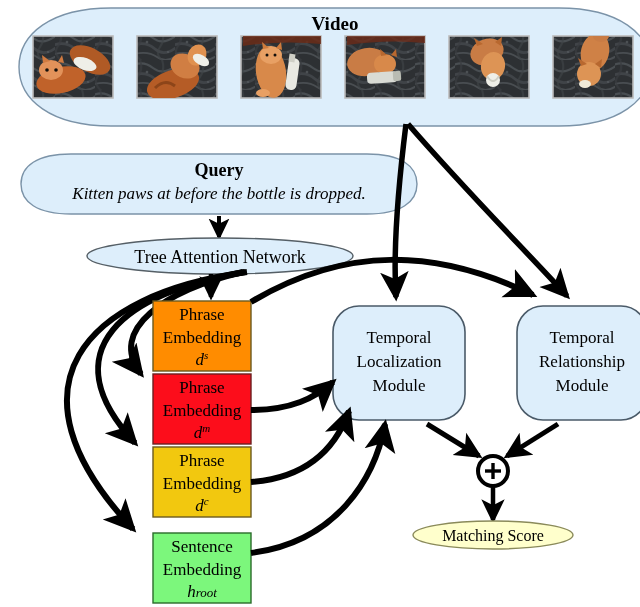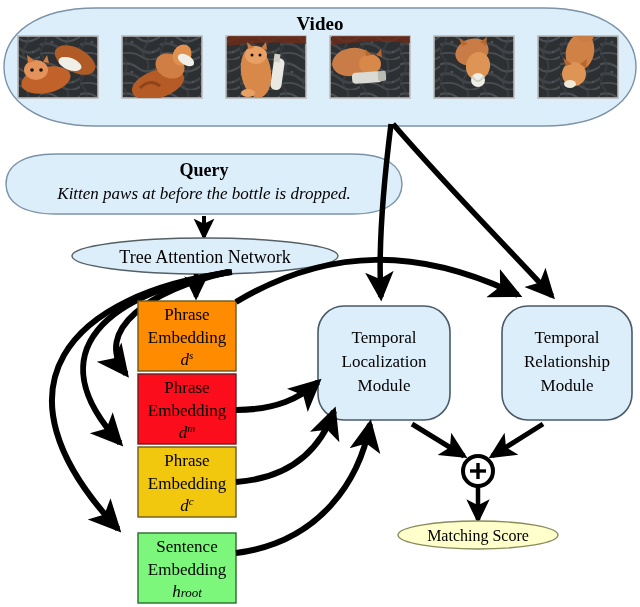--- a/index.html
+++ b/index.html
@@ -9,21 +9,21 @@
   }
   body {
     width: 640px;
     height: 607px;
     position: relative;
     font-family: "Liberation Serif", "DejaVu Serif", serif;
     overflow: hidden;
   }
   #diagram-root {
     position: absolute;
-    left: 0; top: 0;
+    left: 15px; top: 0;
     width: 508px;
     height: 607px;
   }
   svg.diagram {
     position: absolute;
     left: 0; top: 0;
     width: 640px;
     height: 607px;
   }
   .lbl {

